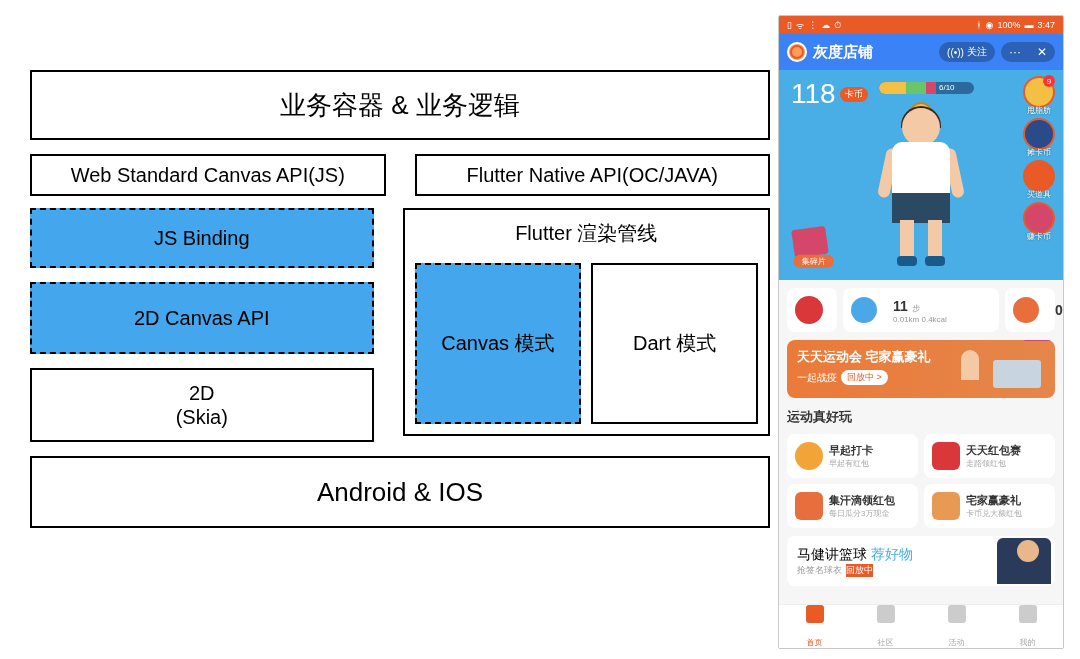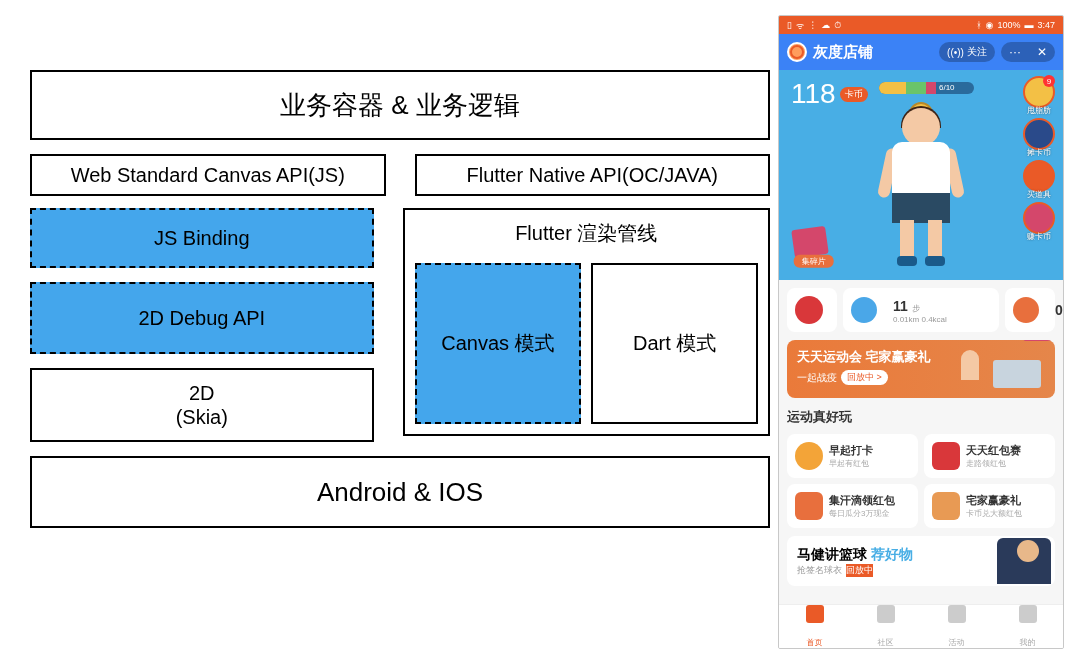--- a/index.html
+++ b/index.html
@@ -63,21 +63,21 @@
 .gym .tm{position:absolute;right:10px;top:16px;width:48px;height:28px;background:#c8d4de;border-radius:3px}
 .debug{position:absolute;right:-2px;top:-12px;background:#d4476b;color:#fff;font-size:8px;padding:2px 5px;border-radius:3px}
 .sect{margin:10px 8px 0}
 .stitle{font-size:13px;font-weight:600;color:#333;margin-bottom:8px}
 .grid2{display:grid;grid-template-columns:1fr 1fr;gap:6px}
 .gitem{background:#fff;border-radius:8px;padding:8px;display:flex;align-items:center;gap:6px}
 .gicon{width:28px;height:28px;border-radius:6px;flex-shrink:0}
 .gitem .gt1{font-size:11px;font-weight:600;color:#333}
 .gitem .gt2{font-size:8px;color:#aaa}
 .promo{margin:8px 8px 0;background:#fff;border-radius:8px;padding:8px 10px;position:relative;overflow:hidden;display:flex;align-items:center;height:50px}
-.promo .pt1{font-size:14px;font-weight:700}
+.promo .pt1{font-size:14px;font-weight:400}
 .promo .rec{color:#48aee5}
 .promo .pt2{font-size:9px;color:#999;display:flex;align-items:center;gap:4px}
 .promo .guy{position:absolute;right:4px;top:2px;width:54px;height:46px;background:#2a3a5a;border-radius:6px 6px 0 0}
 .promo .head2{position:absolute;right:16px;top:4px;width:22px;height:22px;border-radius:50%;background:#e8b88a}
 .tabbar{margin-top:auto;height:44px;background:#fff;display:flex;border-top:1px solid #eee}
 .tab{flex:1;display:flex;flex-direction:column;align-items:center;justify-content:center;gap:14px}
 .tab .ti{width:18px;height:18px;background:#ccc;border-radius:3px}
 .tab .tl{font-size:8px;color:#aaa}
 .tab.active .ti{background:#ea5a27}
 .tab.active .tl{color:#ea5a27}
@@ -89,21 +89,21 @@
   <div class="box" style="height:70px;font-size:26px">业务容器 &amp; 业务逻辑</div>
 
   <div class="row" style="margin-top:14px">
     <div class="box" style="height:42px">Web Standard Canvas API(JS)</div>
     <div class="box" style="height:42px">Flutter Native API(OC/JAVA)</div>
   </div>
 
   <div class="row" style="margin-top:12px;align-items:flex-start">
     <div style="flex:1;display:flex;flex-direction:column;gap:14px">
       <div class="box blue dashed" style="height:60px">JS Binding</div>
-      <div class="box blue dashed" style="height:72px">2D Debug API</div>
+      <div class="box blue dashed" style="height:72px">2D Canvas API</div>
       <div class="box" style="height:74px;flex-direction:column;line-height:1.2">
         <span>2D</span>
         <span>(Skia)</span>
       </div>
     </div>
     <div class="box" style="flex:1;height:228px;flex-direction:column;padding:10px;gap:16px;justify-content:flex-start">
       <div style="font-size:20px">Flutter 渲染管线</div>
       <div style="display:flex;gap:10px;width:100%;flex:1">
         <div class="box blue dashed" style="flex:1">Canvas 模式</div>
         <div class="box" style="flex:1;border:2px solid #000">Dart 模式</div>

